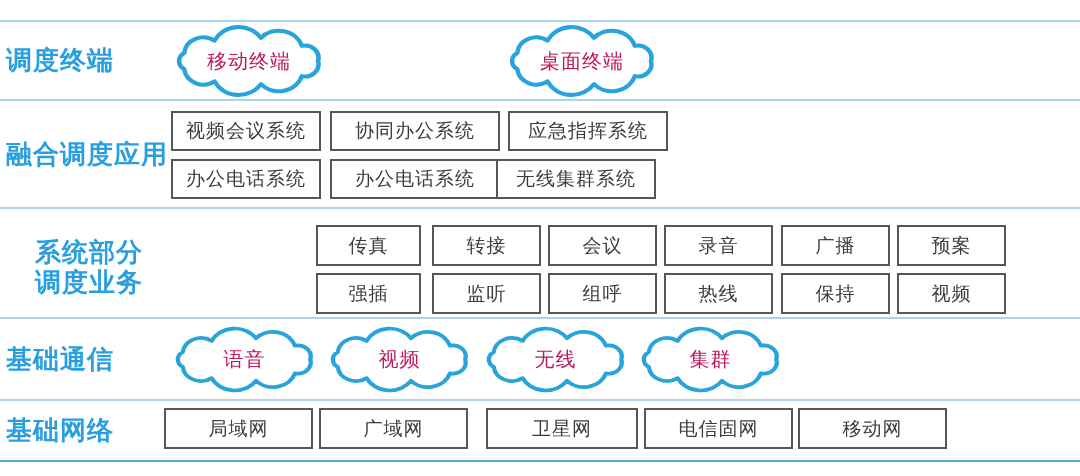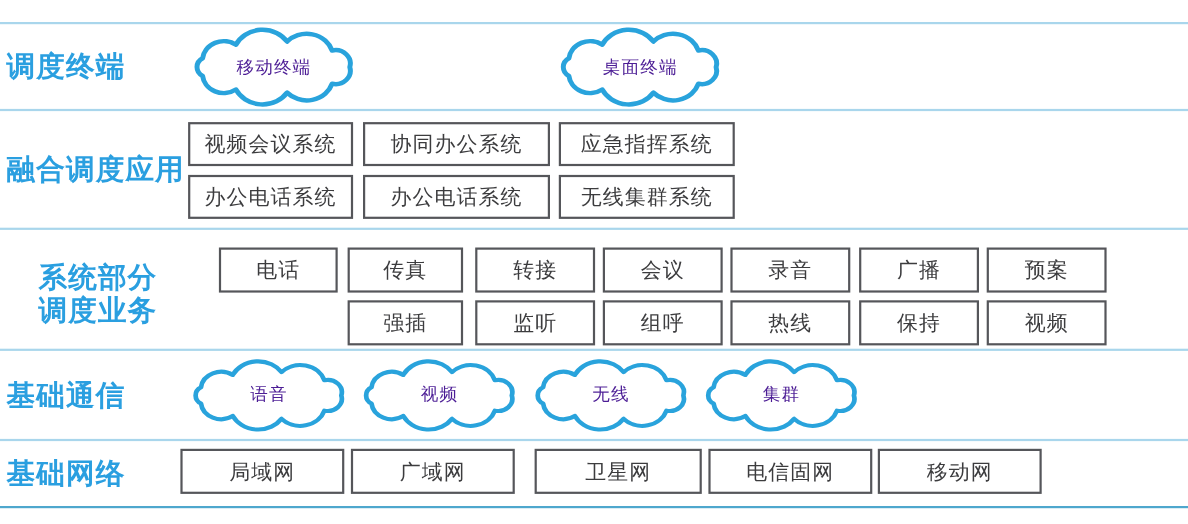--- a/index.html
+++ b/index.html
@@ -31,21 +31,21 @@
     display:flex;align-items:center;justify-content:center;
     color:#3c3c3e;font-size:19px;letter-spacing:1px;white-space:nowrap;
     box-sizing:border-box;
   }
   .cloud{position:absolute;}
   .cloud svg{position:absolute;left:0;top:0;width:100%;height:100%;overflow:visible;}
   .cloud-path{fill:#ffffff;stroke:#29a3dc;stroke-width:4.5;stroke-linejoin:round;stroke-linecap:round;}
   .cloud-text{
     position:absolute;left:0;top:0;width:100%;height:100%;
     display:flex;align-items:center;justify-content:center;
-    color:#4c1d95;font-size:16px;letter-spacing:1px;white-space:nowrap;
+    color:#be185d;font-size:20px;letter-spacing:1px;white-space:nowrap;
   }
 </style>
 </head>
 <body>
 
 <div class="canvas">
 
   <div class="divider d1"></div>
   <div class="divider d2"></div>
   <div class="divider d3"></div>
@@ -83,33 +83,30 @@
       </div>
     <div class="box" style="left:508px;top:11px;width:160px;height:40px;">
         <span>应急指挥系统</span>
       </div>
     <div class="box" style="left:171px;top:59px;width:150px;height:40px;">
         <span>办公电话系统</span>
       </div>
     <div class="box" style="left:330px;top:59px;width:170px;height:40px;">
         <span>办公电话系统</span>
       </div>
-    <div class="box" style="left:508px;top:59px;width:160px;height:40px;">
+    <div class="box" style="left:496px;top:59px;width:160px;height:40px;">
         <span>无线集群系统</span>
       </div>
   </section>
 
   <section class="band band3">
     <div class="layer-label">
       <span>系统部分</span>
       <span>调度业务</span>
     </div>
-    <div class="box" style="left:170px;top:13px;width:108px;height:41px;">
-        <span>电话</span>
-      </div>
     <div class="box" style="left:287px;top:13px;width:105px;height:41px;">
         <span>传真</span>
       </div>
     <div class="box" style="left:403px;top:13px;width:109px;height:41px;">
         <span>转接</span>
       </div>
     <div class="box" style="left:519px;top:13px;width:109px;height:41px;">
         <span>会议</span>
       </div>
     <div class="box" style="left:635px;top:13px;width:109px;height:41px;">

